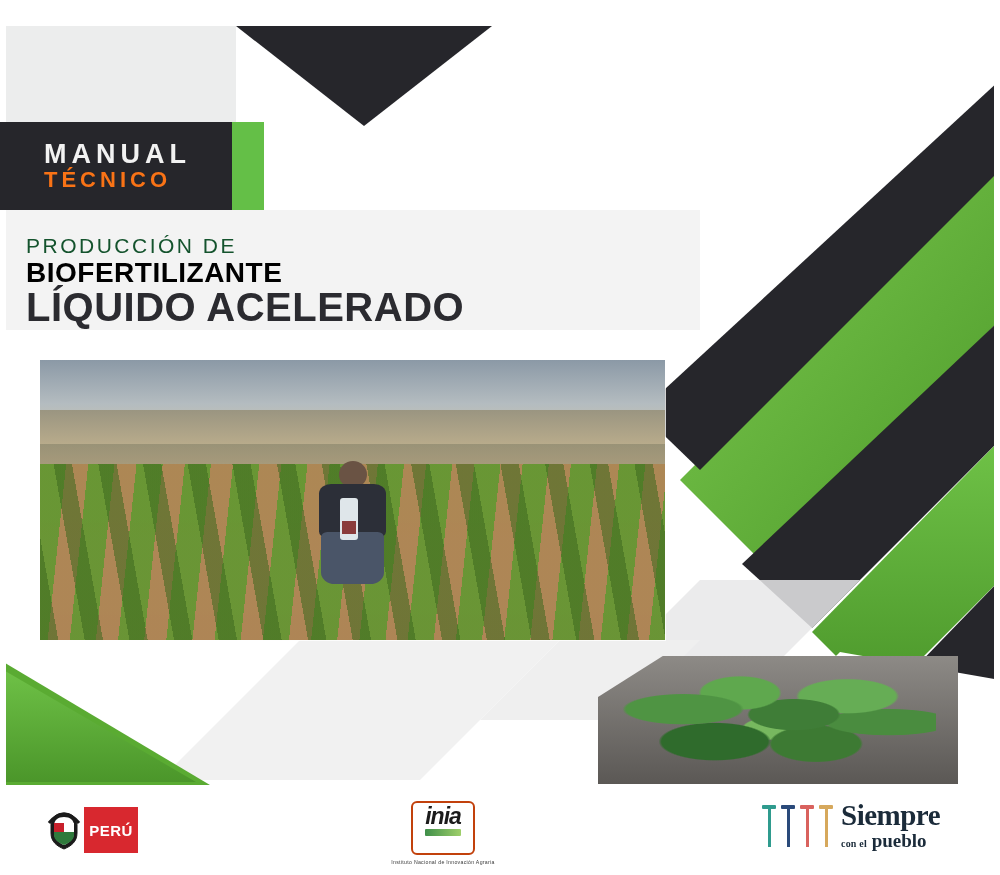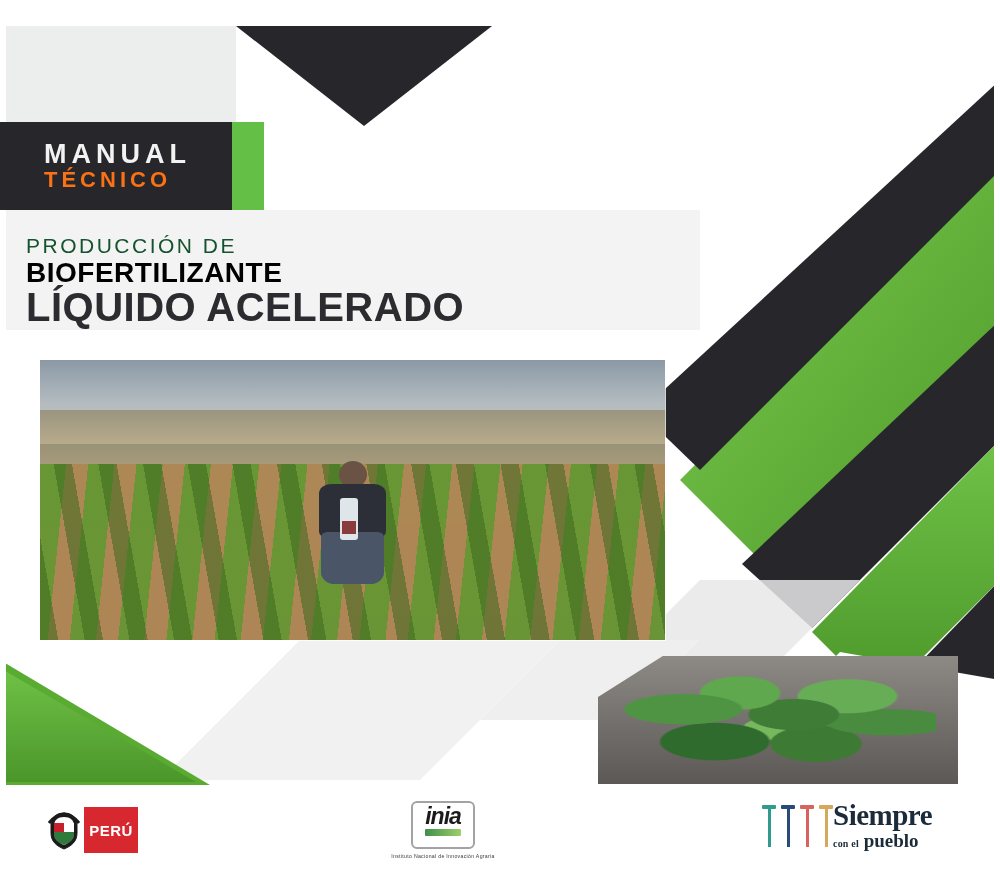--- a/index.html
+++ b/index.html
@@ -110,28 +110,28 @@
     width:54px;background:#d8282f;color:#ffffff;display:flex;align-items:center;
     justify-content:center;font-weight:bold;font-size:15px;letter-spacing:.5px;
   }
   .minis-gray{
     width:178px;background:#6d6e70;color:#ffffff;display:flex;flex-direction:column;
     justify-content:center;padding-left:9px;box-sizing:border-box;font-size:8.5px;line-height:1.32;
   }
 
   .logo-inia{position:absolute;left:383px;top:16px;width:120px;text-align:center;}
   .inia-badge{
-    border:2px solid #a3a3a3;border-radius:6px;display:inline-block;padding:2px 12px 11px 12px;
+    border:2px solid #c2410c;border-radius:6px;display:inline-block;padding:2px 12px 17px 12px;
     background:#ffffff;position:relative;
   }
   .inia-word{font-size:23px;font-weight:bold;font-style:italic;color:#1b1b1b;letter-spacing:-1px;line-height:1;}
   .inia-bar{height:7px;background:linear-gradient(90deg,#3f8f4a,#9fcf6a);margin-top:1px;border-radius:1px;}
   .inia-sub{font-size:5.2px;color:#3a3a3a;letter-spacing:.3px;margin-top:4px;}
 
-  .logo-siempre{position:absolute;left:762px;top:16px;display:flex;align-items:center;}
+  .logo-siempre{position:absolute;left:762px;top:16px;display:flex;align-items:center;gap:8px;}
   .marks{display:flex;gap:5px;align-items:flex-start;}
   .mark{width:14px;}
   .mark .bar{height:4px;border-radius:1px;}
   .mark .stem{width:3px;height:38px;margin:0 auto;}
   .siempre-text{line-height:1;}
   .siempre-1{font-family:"Liberation Serif",serif;font-size:29px;font-weight:bold;color:#1b2b3a;letter-spacing:-.5px;}
   .siempre-2{font-family:"Liberation Serif",serif;font-size:19px;font-weight:bold;color:#1b2b3a;margin-top:1px;}
   .siempre-2 .small{font-size:10px;font-weight:bold;letter-spacing:.2px;}
 
   .colorbar{position:absolute;left:0;bottom:0;width:1000px;height:16px;display:flex;z-index:9;}

